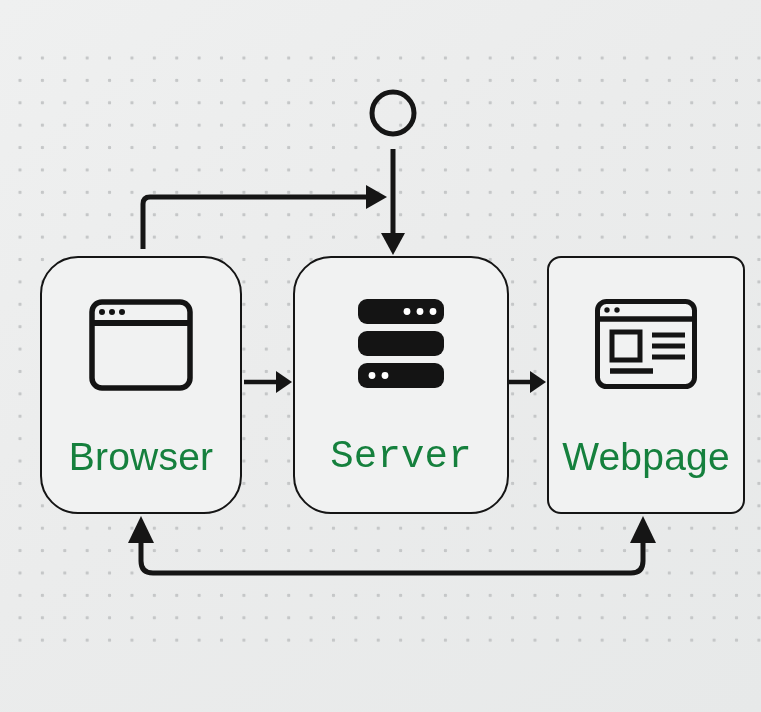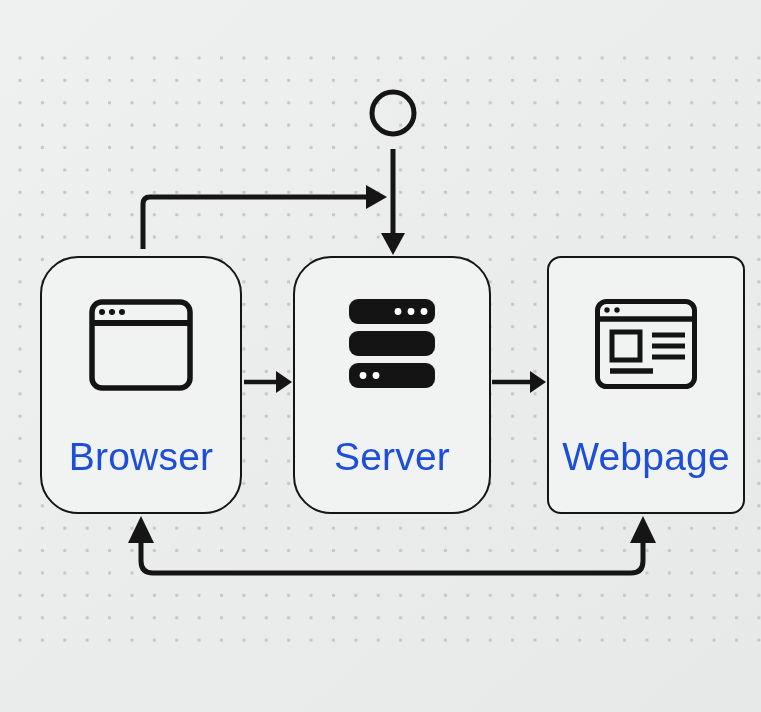--- a/index.html
+++ b/index.html
@@ -27,33 +27,33 @@
   }
   .node{
     position:absolute;
     top:256px;height:258px;
     background:#f1f2f2;
     border:2.5px solid #151515;
     border-radius:38px;
     box-sizing:border-box;
   }
   .node-browser{left:40px;width:202px;}
-  .node-server{left:293px;width:198px;}
+  .node-server{left:293px;width:216px;font-family:Liberation Mono, monospace;}
   .node-webpage{left:547px;width:198px;border-radius:14px;}
   .node-icon{
     position:absolute;top:41px;left:0;width:100%;
     display:flex;justify-content:center;
     pointer-events:none;
   }
   .node-label{
     position:absolute;top:176px;left:0;width:100%;
     text-align:center;
     font-size:39px;line-height:46px;
     font-weight:500;
-    color:#1d4ed8;
+    color:#15803d;
     letter-spacing:0.2px;
     white-space:nowrap;
   }
   svg{display:block;}
 </style>
 </head>
 <body>
 
 <div class="screen">
 

